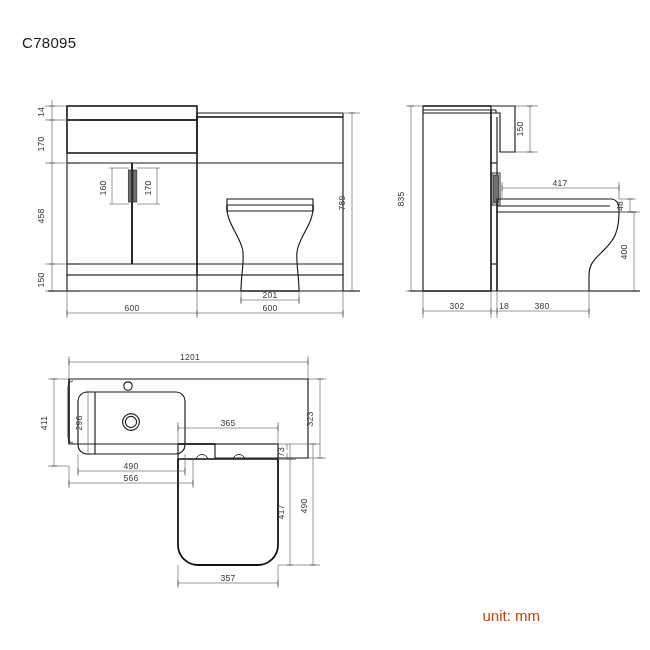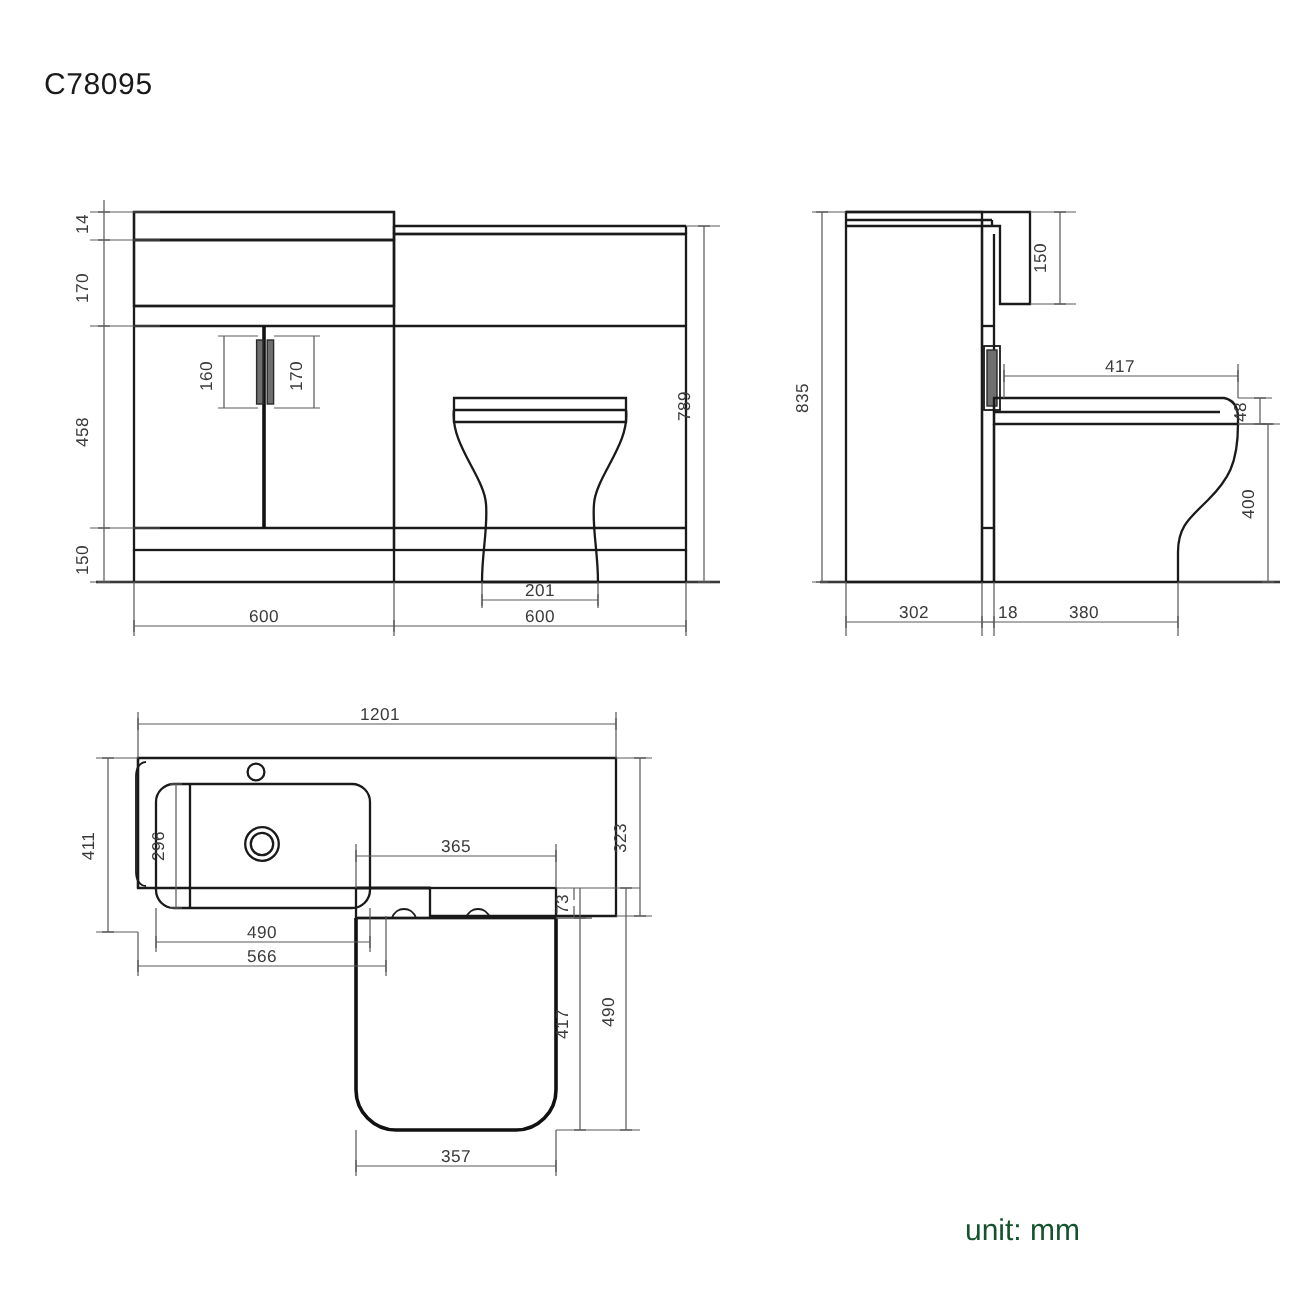--- a/index.html
+++ b/index.html
@@ -27,21 +27,21 @@
     top: 34px;
     font-size: 15px;
     letter-spacing: 0.3px;
     color: #1a1a1a;
   }
   .unit-text {
     position: absolute;
     right: 18px;
     bottom: 26px;
     font-size: 15px;
-    color: #14532d;
+    color: #c2410c;
   }
   svg { display: block; }
   .obj   { fill: none; stroke: #1a1a1a; stroke-width: 1.15; }
   .obj-thin { fill: none; stroke: #1a1a1a; stroke-width: 0.9; }
   .obj-thick { fill: none; stroke: #111111; stroke-width: 1.8; }
   .handle { fill: #6f6f6f; stroke: #2a2a2a; stroke-width: 0.7; }
   .dim   { fill: none; stroke: #5b5b5b; stroke-width: 0.62; }
   .ext   { fill: none; stroke: #5b5b5b; stroke-width: 0.62; }
   .dimtxt {
     font-family: "Liberation Sans", sans-serif;

